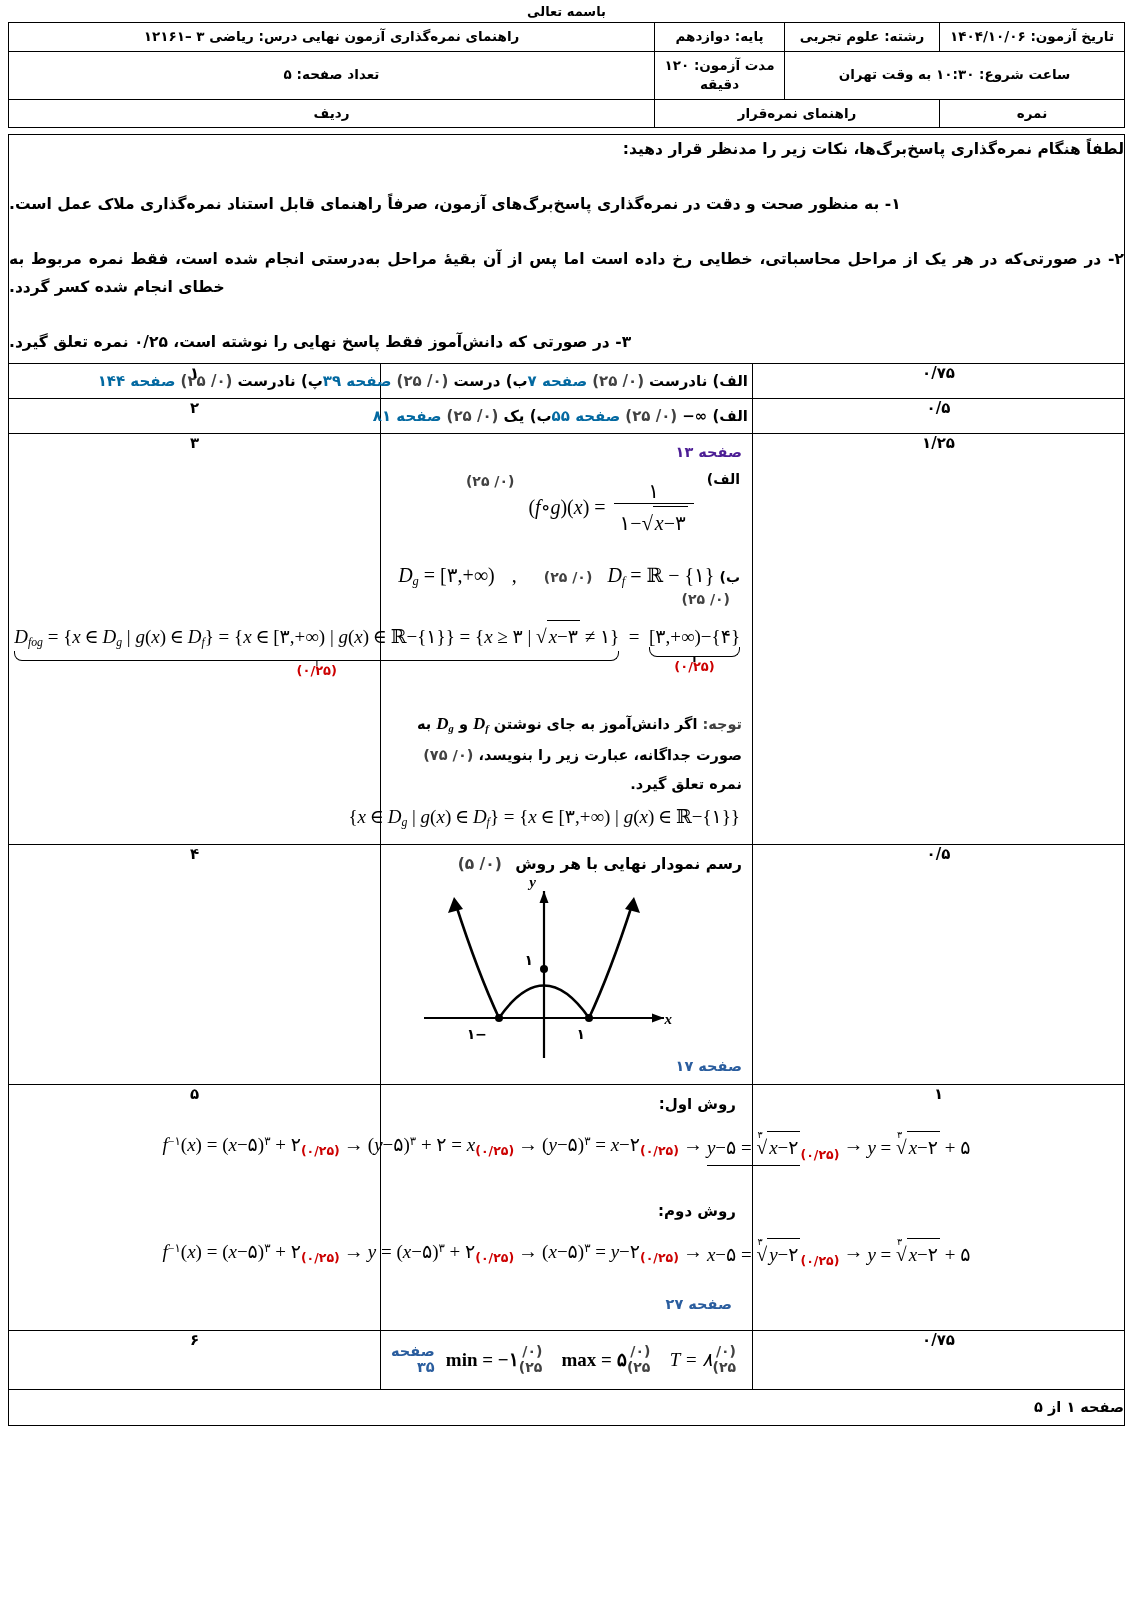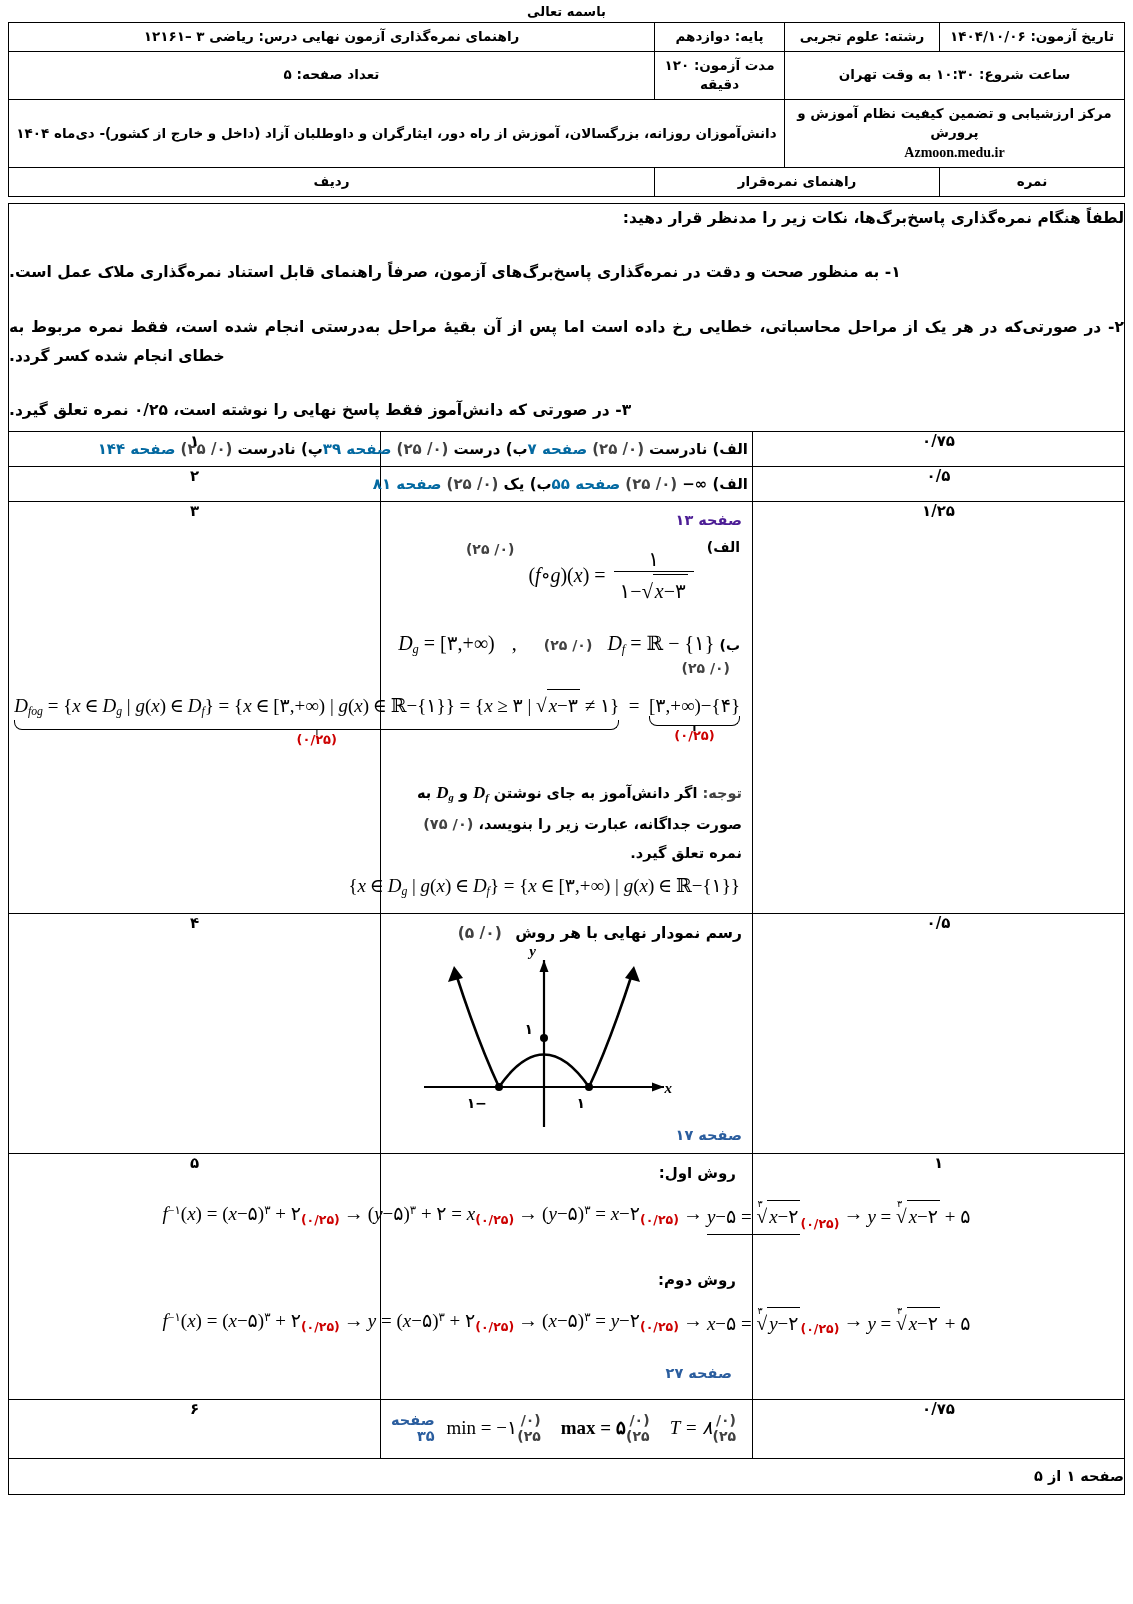--- a/index.html
+++ b/index.html
@@ -159,27 +159,20 @@
         <tr>
       <td style="width:185px">تاریخ آزمون: ۱۴۰۴/۱۰/۰۶</td>
       <td style="width:155px">رشته: علوم تجربی</td>
       <td style="width:130px">پایه: دوازدهم</td>
       <td class="h-title">راهنمای نمره‌گذاری آزمون نهایی درس: ریاضی ۳ –۱۲۱۶۱</td>
     </tr>
     <tr>
       <td colspan="2">ساعت شروع: ۱۰:۳۰ به وقت تهران</td>
       <td>مدت آزمون: ۱۲۰ دقیقه</td>
       <td>تعداد صفحه: ۵</td>
-    </tr>
-    <tr>
-      <td colspan="2">
-        <div>مرکز ارزشیابی و تضمین کیفیت نظام آموزش و پرورش</div>
-        <div class="site">Azmoon.medu.ir</div>
-      </td>
-      <td colspan="2">دانش‌آموزان روزانه، بزرگسالان، آموزش از راه دور، ایثارگران و داوطلبان آزاد (داخل و خارج از کشور)- دی‌ماه ۱۴۰۴</td>
     </tr>
     <tr>
       <td style="width:75px">نمره</td>
       <td colspan="2">راهنمای نمره‌قرار</td>
       <td style="width:52px">ردیف</td>
     </tr>
   </tbody>
     </table>
 
   <table class="main">
@@ -440,21 +433,21 @@
         </td>
         <td class="col-num">۵</td>
       </tr>
 
       <tr>
         <td class="col-score">۰/۷۵</td>
         <td class="col-body" style="padding:0">
           <div class="minmax-row">
             <span class="pg">صفحه ۳۵</span>
             <span class="mm-sp-a"></span>
-            <span class="math row6" style="font-weight:normal">min = −۱</span>
+            <span class="math row6" style="font-weight:bold">min = −۱</span>
             <span class="red bolded" style="font-size:14px;padding-right:6px">(۰/ ۲۵)</span>
             <span class="mm-sp-b"></span>
             <span class="math row6" style="font-weight:bold">max = ۵</span>
             <span class="red bolded" style="font-size:14px;padding-right:6px">(۰/ ۲۵)</span>
             <span class="mm-sp-c"></span>
             <span class="math row6" style="font-style:italic">T = ۸</span>
             <span class="red bolded" style="font-size:14px;padding-right:6px">(۰/ ۲۵)</span>
           </div>
         </td>
         <td class="col-num">۶</td>

